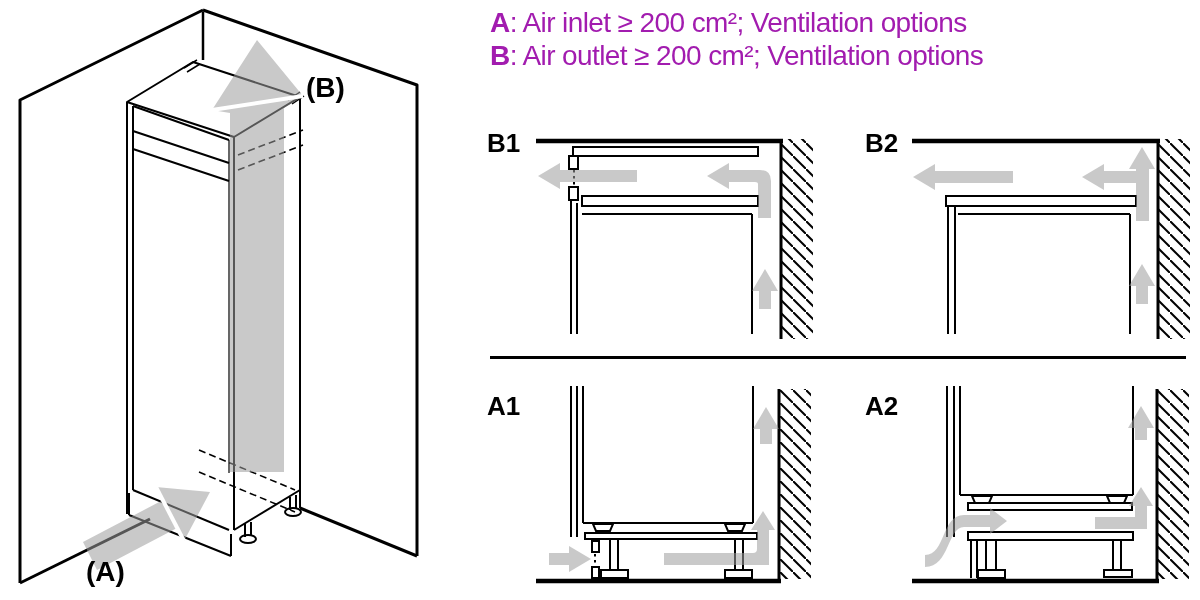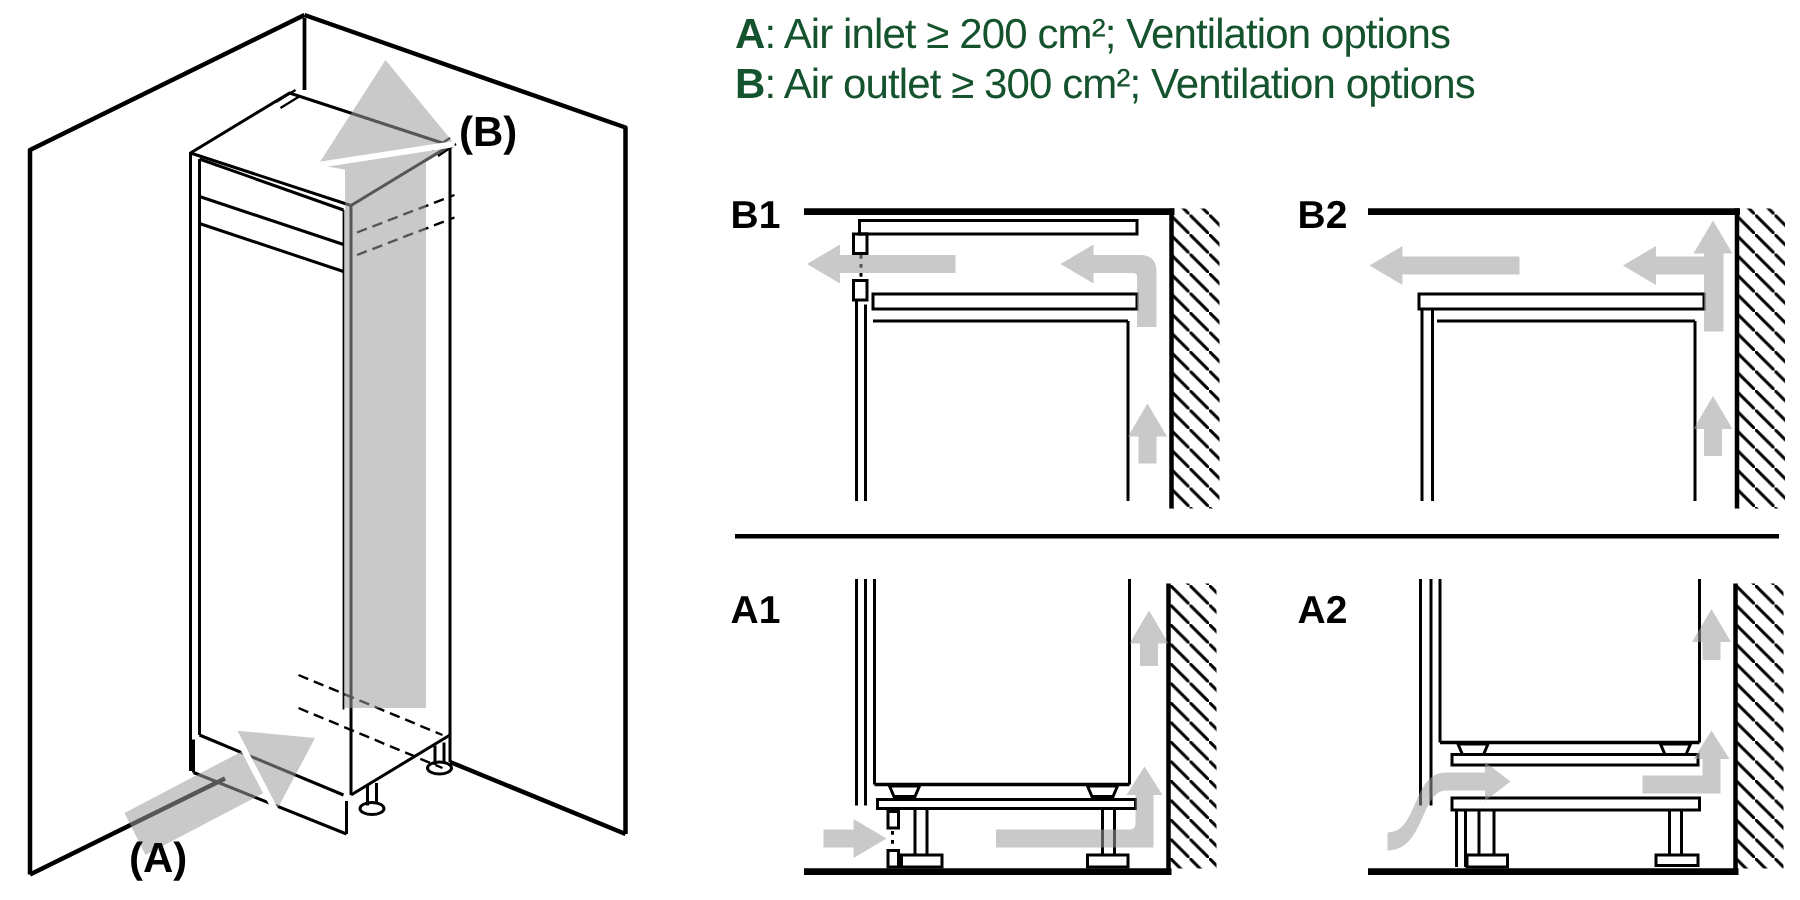--- a/index.html
+++ b/index.html
@@ -1,17 +1,17 @@
 <!DOCTYPE html>
 <html><head>
 <meta charset="utf-8">
 <style>
   html,body{margin:0;padding:0;background:#fff;}
   #canvas{position:relative;width:1200px;height:600px;background:#fff;overflow:hidden;
-          font-family:"Liberation Sans",sans-serif;color:#14532d;}
+          font-family:"Liberation Sans",sans-serif;color:#a21caf;}
   .abs{position:absolute;}
   #header{left:490px;top:6px;font-size:28px;letter-spacing:-0.6px;line-height:33px;white-space:nowrap;}
   #header .hdr-key{font-weight:bold;}
   #divider{left:490px;top:356px;width:696px;height:3px;background:#000;}
   svg text.figlabel{font-family:"Liberation Sans",sans-serif;font-weight:bold;font-size:26px;fill:#000;}
   svg text.isolabel{font-family:"Liberation Sans",sans-serif;font-weight:bold;font-size:28px;fill:#000;}
   .ln{stroke:#000;fill:none;}
   .arrow{fill:rgba(157,157,157,0.55);stroke:none;}
 </style>
 </head>
@@ -22,21 +22,21 @@
   <svg width="0" height="0" style="position:absolute" aria-hidden="true">
     <defs>
       <pattern id="hatch" width="13" height="13" patternUnits="userSpaceOnUse">
         <path d="M-2,-2 L15,15" stroke="#000" stroke-width="2"></path>
       </pattern>
     </defs>
   </svg>
 
   <div id="header" class="abs">
     <div><span class="hdr-key">A</span><span>: Air inlet ≥ 200 cm²; Ventilation options</span></div>
-    <div><span class="hdr-key">B</span><span>: Air outlet ≥ 300 cm²; Ventilation options</span></div>
+    <div><span class="hdr-key">B</span><span>: Air outlet ≥ 200 cm²; Ventilation options</span></div>
   </div>
 
   <svg class="abs" style="left:0;top:0" width="480" height="600" viewBox="0 0 480 600">
 
     <g class="ln" stroke-width="3" stroke-linejoin="round">
       <path d="M203,10 L20,100 L20,583"></path>
       <path d="M203,10 L417,85 L417,556"></path>
       <path d="M203,12 L203,60" stroke-width="2.5"></path>
       <path d="M20,583 L150,519"></path>
       <path d="M417,556 L300,508"></path>

